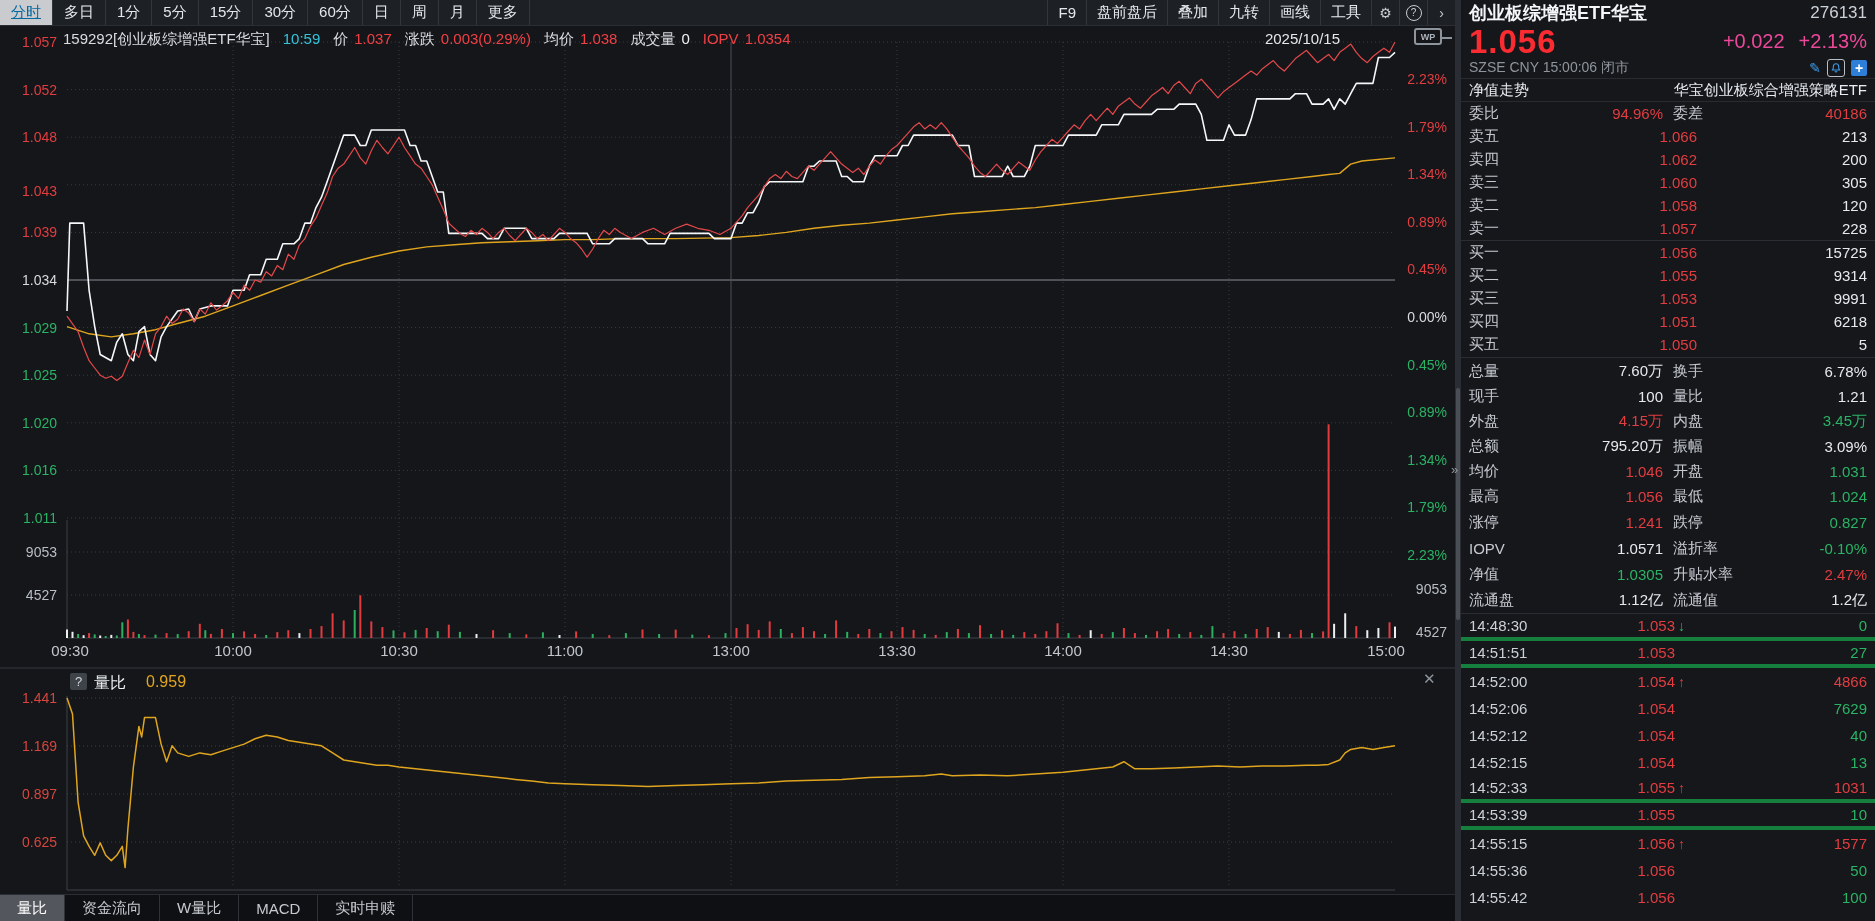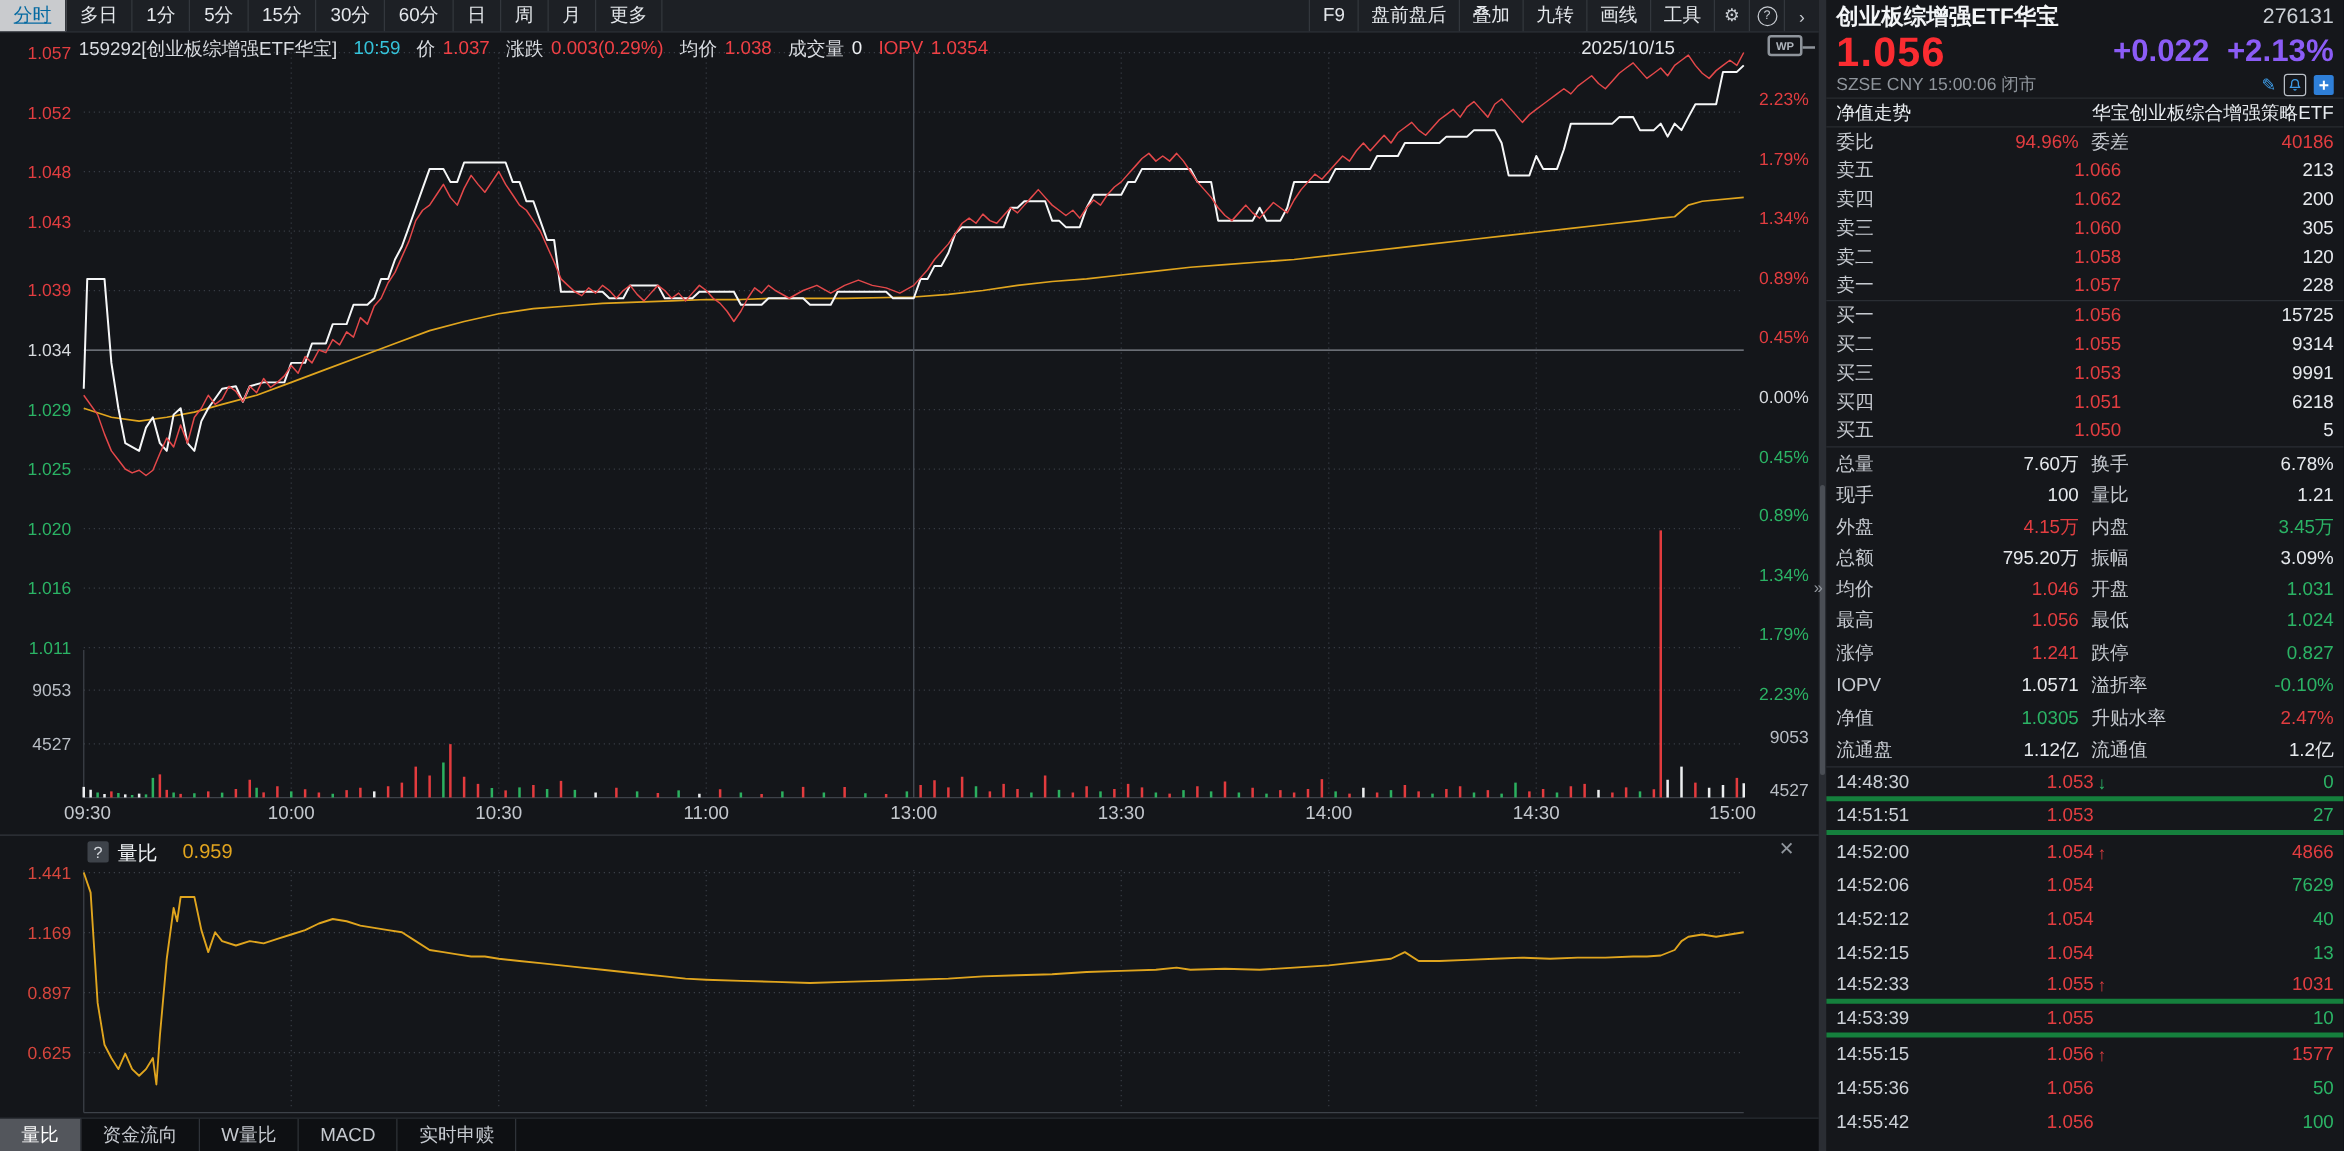--- a/index.html
+++ b/index.html
@@ -46,21 +46,21 @@
   .divider .thumb{position:absolute;left:1px;top:388px;width:4px;height:232px;background:#4a4e55;border-radius:2px;}
   .div-arrow{position:absolute;left:-4px;top:462px;color:#9499a0;font-size:13px;}
   
   .rp{position:absolute;left:1461px;top:0;width:414px;height:921px;background:#15171b;font-size:15px;z-index:5;}
   .rp-row{display:flex;align-items:center;padding:0 8px;box-sizing:border-box;}
   .rp-title-row{height:25px;}
   .rp-title{font-size:18px;font-weight:bold;color:#f3f5f7;}
   .rp-code{margin-left:auto;font-size:17px;color:#ccd1d7;}
   .rp-price-row{height:33px;}
   .rp-big{font-size:33px;font-weight:bold;color:#fb2c31;letter-spacing:1px;}
-  .rp-chg{margin-left:auto;display:flex;gap:14px;font-size:25px;font-weight:bold;color:#8b5cf6;}
+  .rp-chg{margin-left:auto;display:flex;gap:14px;font-size:20px;font-weight:normal;color:#ec4899;}
   .rp-szse-row{height:21px;color:#8f959c;font-size:14px;border-bottom:1px solid #282c31;}
   .rp-icons{margin-left:auto;display:flex;gap:6px;align-items:center;}
   .i-pencil{color:#3d9ce8;font-size:14px;}
   .i-bellbox{width:16px;height:16px;border:1px solid #b9bfc6;border-radius:3px;display:flex;align-items:center;justify-content:center;}
   .i-plus{width:16px;height:16px;background:#2e7fd8;border-radius:2px;color:#fff;font-size:14px;font-weight:bold;
           display:flex;align-items:center;justify-content:center;line-height:14px;}
   .rp-nav-row{height:23px;border-bottom:1px solid #282c31;color:#e9edf1;}
   .rp-nav-name{margin-left:auto;}
   .grid4{display:grid;grid-template-columns:100px 94px 100px 1fr;align-items:center;padding:0 8px;}
   .weibi{height:23px;}
@@ -246,21 +246,21 @@
         <line x1="67" y1="696" x2="67" y2="890" stroke="#3d4249" stroke-width="1"></line>
         <path d="M67.0 698.0L72.5 714.1L78.1 802.3L83.6 835.8L89.1 846.4L94.7 855.3L100.2 842.9L105.7 855.3L111.3 860.6L116.8 855.3L122.3 846.4L125.1 867.6L127.9 828.8L133.4 767.0L138.9 726.4L141.7 737.0L144.5 717.6L155.5 717.6L161.1 744.1L166.6 761.7L172.1 745.8L177.7 752.9L188.7 756.4L199.8 752.9L210.9 754.7L221.9 751.1L233.0 747.6L244.1 744.1L255.1 738.8L266.2 735.2L277.3 737.0L288.3 740.5L299.4 742.3L310.5 744.1L321.5 745.8L332.6 752.9L343.7 760.0L354.7 761.7L365.8 763.5L376.9 765.2L387.9 765.2L399.0 767.0L415.6 768.8L432.2 770.5L448.8 772.3L465.4 774.1L482.0 775.8L498.6 777.6L515.2 779.4L531.8 781.1L548.4 782.9L565.0 783.8L592.7 784.7L620.3 785.5L648.0 786.4L675.7 785.5L703.3 784.7L731.0 783.8L758.7 782.9L786.3 781.1L814.0 780.2L841.7 779.4L869.3 777.6L897.0 776.7L924.7 775.8L941.3 774.1L952.3 775.8L980.0 775.0L1007.7 775.8L1035.3 774.1L1063.0 772.3L1079.6 770.5L1096.2 768.8L1112.8 767.0L1123.9 761.7L1134.9 768.8L1151.5 768.8L1173.7 767.9L1195.8 767.0L1217.9 766.1L1240.1 767.0L1262.2 766.1L1284.3 766.1L1306.5 765.2L1317.5 765.2L1328.6 764.4L1339.7 760.0L1345.2 752.9L1350.7 749.4L1361.8 747.6L1372.9 749.4L1383.9 747.6L1395.0 745.8" fill="none" stroke="#e0a51e" stroke-width="1.5" stroke-linejoin="round"></path>
       </svg>
     <div id="chart-layer">
         <span class="ax left c-r" style="top: 35px;">1.057</span>
         <span class="ax right c-r" style="top: 35px;">2.23%</span>
         <span class="ax left c-r" style="top: 82.6px;">1.052</span>
         <span class="ax right c-r" style="top: 82.6px;">1.79%</span>
         <span class="ax left c-r" style="top: 130.2px;">1.048</span>
         <span class="ax right c-r" style="top: 130.2px;">1.34%</span>
-        <span class="ax left c-r" style="top: 170px;">1.043</span>
+        <span class="ax left c-r" style="top: 184px;">1.043</span>
         <span class="ax right c-r" style="top: 177.8px;">0.89%</span>
         <span class="ax left c-r" style="top: 225.4px;">1.039</span>
         <span class="ax right c-r" style="top: 225.4px;">0.45%</span>
         <span class="ax left c-wt" style="top: 273px;">1.034</span>
         <span class="ax right c-wt" style="top: 273px;">0.00%</span>
         <span class="ax left c-g" style="top: 320.6px;">1.029</span>
         <span class="ax right c-g" style="top: 320.6px;">0.45%</span>
         <span class="ax left c-g" style="top: 368.2px;">1.025</span>
         <span class="ax right c-g" style="top: 368.2px;">0.89%</span>
         <span class="ax left c-g" style="top: 415.8px;">1.020</span>

